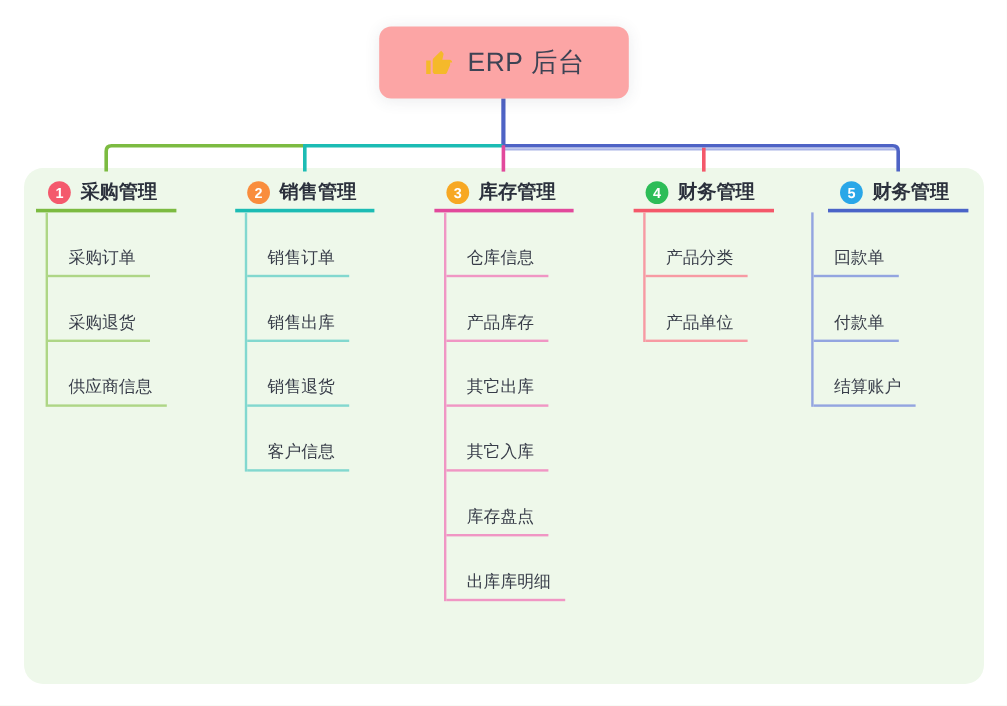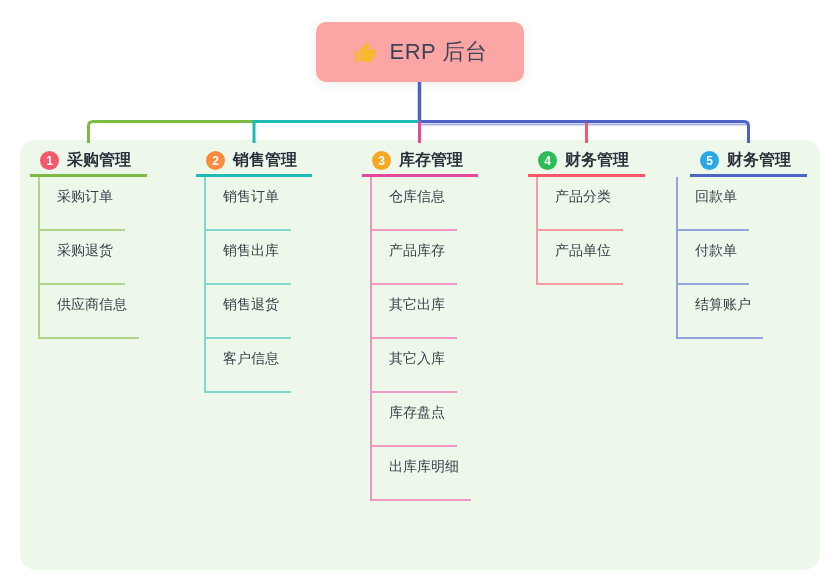--- a/index.html
+++ b/index.html
@@ -48,21 +48,21 @@
   }
   ul.tree{
     position:absolute;top:177px;margin:0;padding:0;list-style:none;
     border-left:2px solid var(--sub,#bbb);
     z-index:3;
   }
   ul.tree li{
     height:54px;box-sizing:border-box;
     display:flex;align-items:flex-end;
     width:max-content;
-    padding:0 12px 23px 17px;
+    padding:0 12px 5px 17px;
     border-bottom:2px solid var(--sub,#bbb);
     font-size:14px;color:#383d49;white-space:nowrap;
     cursor:default;
   }
 </style>
 </head>
 <body>
 
 <div class="panel"></div>
 

